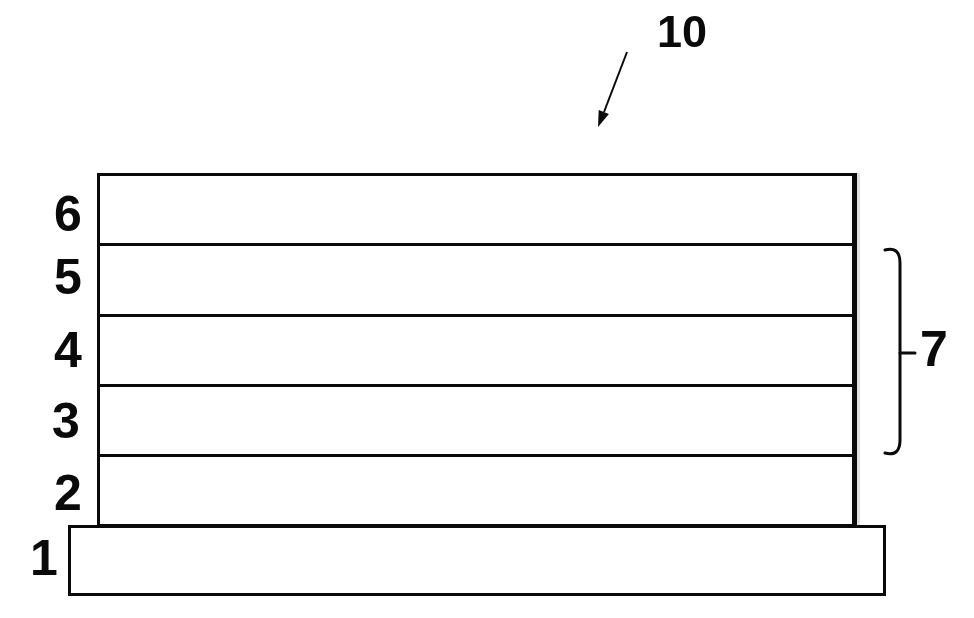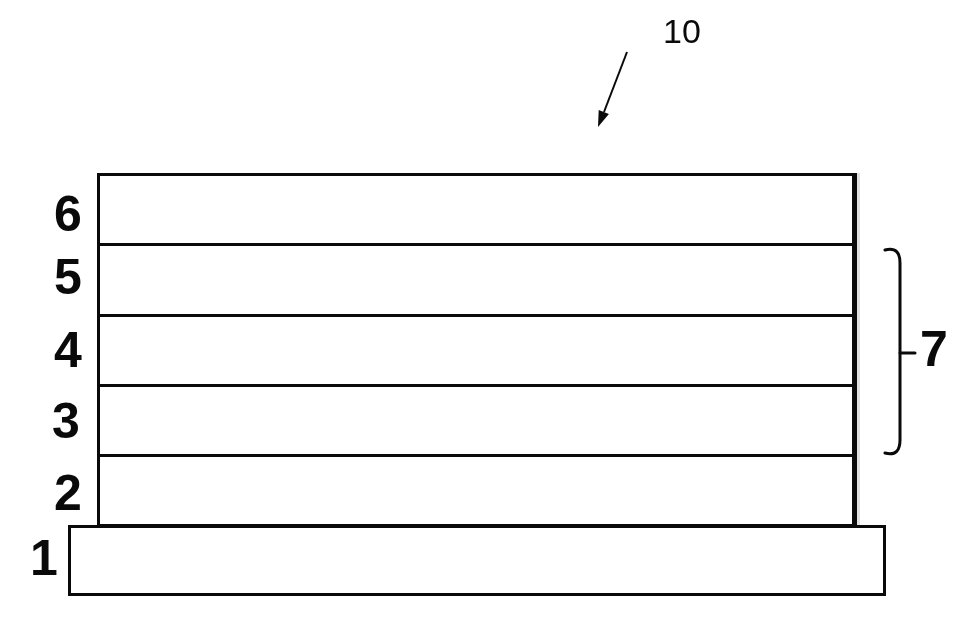--- a/index.html
+++ b/index.html
@@ -60,22 +60,22 @@
   .ref-num {
     position: absolute;
     transform: translate(-50%, -50%);
     color: #0a0a0a;
     font-weight: 700;
     font-size: 50px;
     line-height: 1;
     white-space: nowrap;
   }
   .ref-num.light {
-    font-weight: 400;
-    font-size: 34px;
+    font-weight: 700;
+    font-size: 45px;
   }
   #label-6  { left: 68px;  top: 214px; }
   #label-5  { left: 68px;  top: 277px; }
   #label-4  { left: 68px;  top: 350px; }
   #label-3  { left: 66px;  top: 421px; }
   #label-2  { left: 68px;  top: 493px; }
   #label-1  { left: 44px;  top: 558px; }
   #label-10 { left: 682px; top: 31px;  }
   #label-7  { left: 934px; top: 349px; }
   

